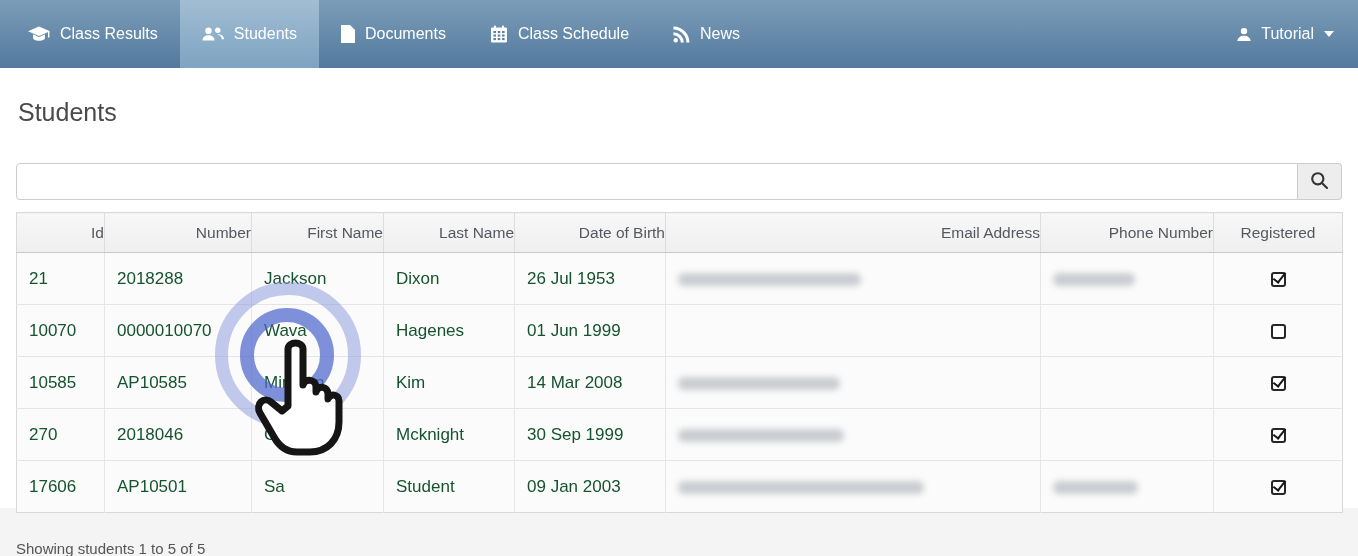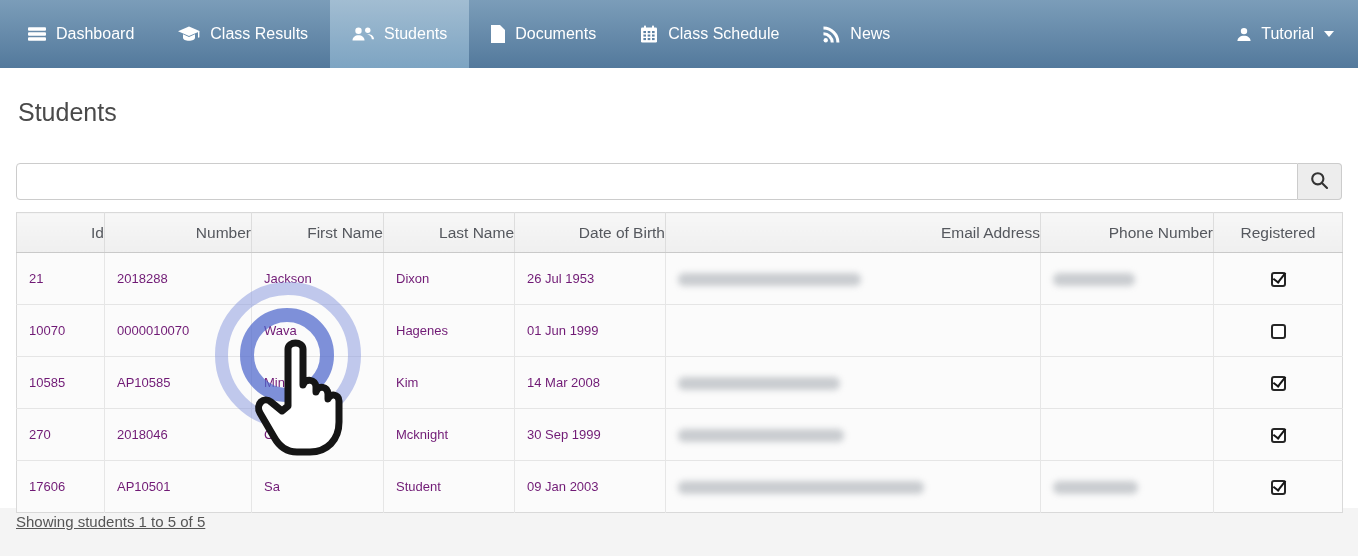--- a/index.html
+++ b/index.html
@@ -63,21 +63,21 @@
   th {
     background:linear-gradient(#f7f7f7,#efefef);
     height:40px; text-align:right; padding:0 0 0 12px;
     font-weight:400; font-size:15.5px; color:#55585e;
     border-left:1px solid #ddd;
     border-bottom:1px solid #c9c9c9;
   }
   th:first-child { border-left:none; }
   td {
     height:52px; padding:0 0 0 12px;
-    font-size:13px; color:#701a75;
+    font-size:17px; color:#14532d;
     background:#fbfbfb;
     border-left:1px solid #e6e6e6;
     border-top:1px solid #e5e5e5;
     overflow:hidden; white-space:nowrap;
   }
   td:first-child { border-left:none; }
   td.c { text-align:center; padding:0; }
 
   .redact {
     display:inline-block; height:13px; border-radius:6px;
@@ -91,48 +91,38 @@
     background:#fff; position:relative; vertical-align:middle;
     cursor:pointer;
   }
   .cb.on::after {
     content:""; position:absolute; left:3px; top:-4px;
     width:5px; height:11px;
     border:solid #161616; border-width:0 2.5px 2.5px 0;
     transform:rotate(38deg);
   }
 
-  .tfoot-text { font-size:15px; color:#555;text-decoration:underline; }
+  .tfoot-text { margin-top:27px; font-size:15px; color:#555; }
 
   
   .click-ring { position:absolute; border-radius:50%; pointer-events:none; z-index:5; }
   .click-ring.outer {
     left:215px; top:282px; width:146px; height:146px;
     border:13px solid var(--ring-outer, rgba(134,150,222,.5));
   }
   .click-ring.inner {
     left:240px; top:308px; width:94px; height:94px;
     border:14px solid var(--ring-inner, rgba(77,102,204,.72));
   }
   .hand { position:absolute; left:250px; top:336px; z-index:6; pointer-events:none; }
 </style>
 </head>
 <body>
 
 <nav>
-  <a class="nav-item">
-    <span>
-      <svg width="18" height="18" viewBox="0 0 18 18" fill="#fff">
-          <rect y="2.2" width="18" height="3.6" rx="1"></rect>
-          <rect y="7.2" width="18" height="3.6" rx="1"></rect>
-          <rect y="12.2" width="18" height="3.6" rx="1"></rect>
-        </svg>
-    </span>
-    <span>Dashboard</span>
-  </a>
   <a class="nav-item">
     <span>
       <svg width="22" height="17" viewBox="0 0 22 16" fill="#fff">
           <polygon points="11,0 22,4.8 11,9.6 0,4.8"></polygon>
           <path d="M5 7.8 v3.5 c0 1.7 2.7 3 6 3 s6 -1.3 6 -3 v-3.5 l-6 2.8z"></path>
           <rect x="20" y="4.8" width="1.4" height="6.4" rx=".7"></rect>
         </svg>
     </span>
     <span>Class Results</span>
   </a>

